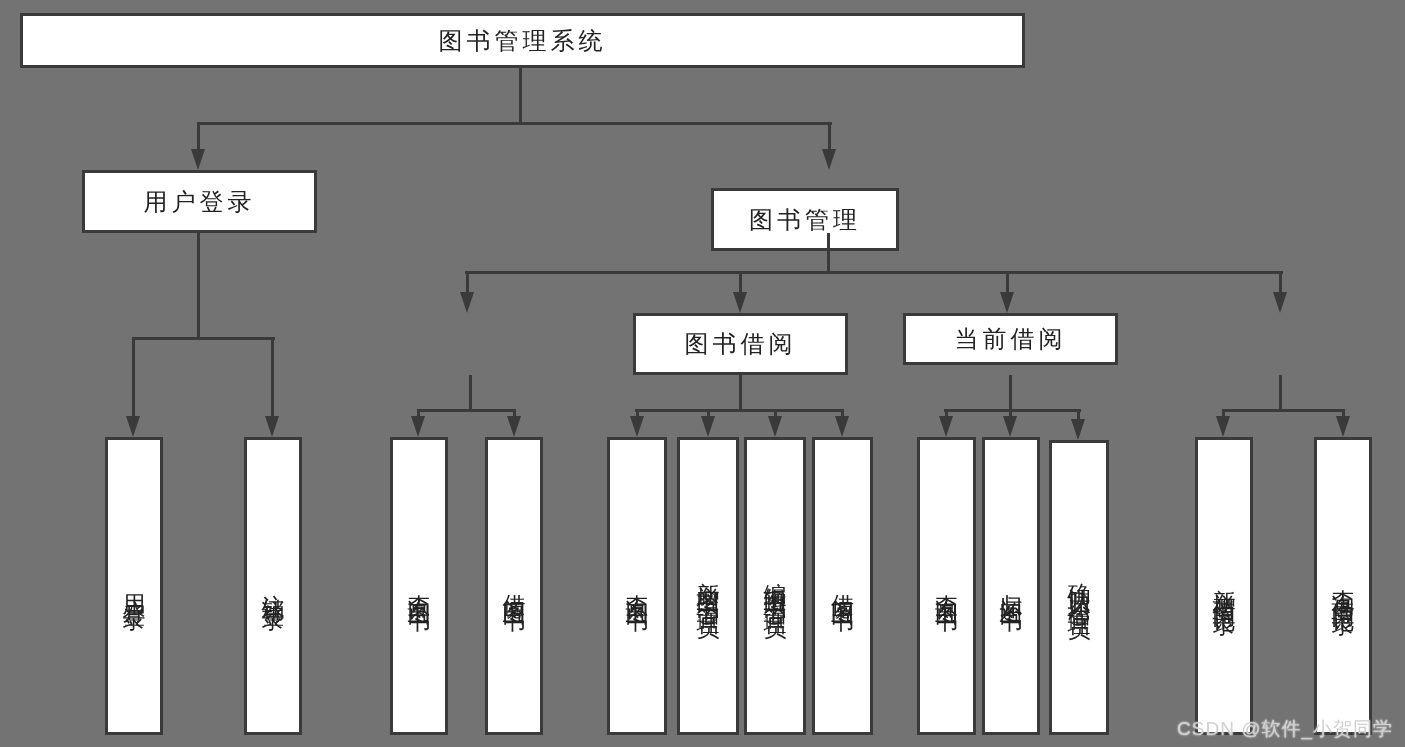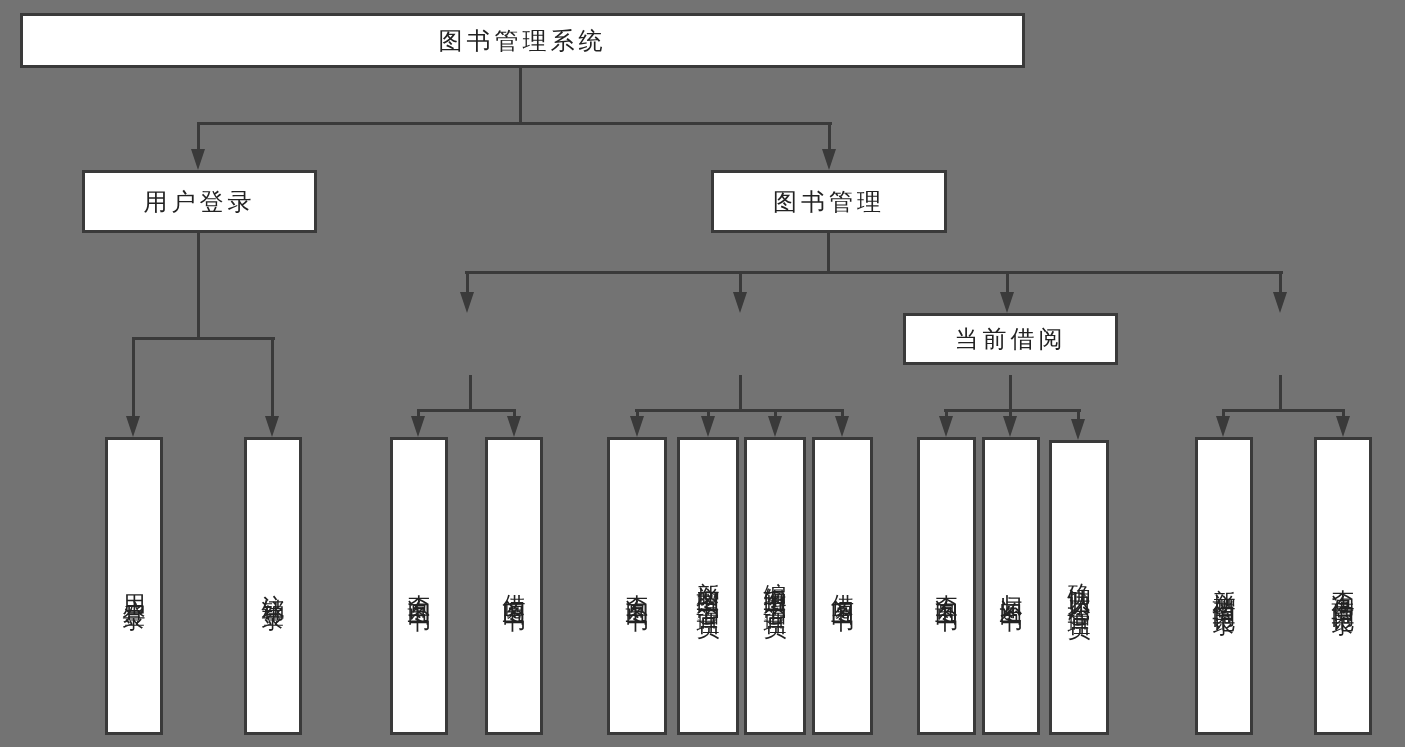--- a/index.html
+++ b/index.html
@@ -37,21 +37,21 @@
   <div class="vline" style="left:519px;top:68px;height:54px"></div>
   <div class="hline" style="left:197px;top:122px;width:635px"></div>
   <div class="vline" style="left:197px;top:122px;height:28px"></div>
   <div class="arrow" style="left:191px;top:149px"></div>
   <div class="vline" style="left:828px;top:122px;height:28px"></div>
   <div class="arrow" style="left:822px;top:149px"></div>
 
   <div class="box" style="left:82px;top:170px;width:235px;height:63px">
     <span class="hlabel">用户登录</span>
   </div>
-  <div class="box" style="left:711px;top:170px;width:236px;height:63px">
+  <div class="box" style="left:711px;top:188px;width:188px;height:63px">
     <span class="hlabel">图书管理</span>
   </div>
 
   <div class="vline" style="left:197px;top:233px;height:104px"></div>
   <div class="hline" style="left:132px;top:337px;width:143px"></div>
   <div class="vline" style="left:132px;top:337px;height:80px"></div>
   <div class="arrow" style="left:126px;top:416px"></div>
   <div class="vline" style="left:271px;top:337px;height:80px"></div>
   <div class="arrow" style="left:265px;top:416px"></div>
 
@@ -59,20 +59,23 @@
   <div class="hline" style="left:465px;top:271px;width:818px"></div>
   <div class="vline" style="left:466px;top:271px;height:22px"></div>
   <div class="arrow" style="left:460px;top:292px"></div>
   <div class="vline" style="left:739px;top:271px;height:22px"></div>
   <div class="arrow" style="left:733px;top:292px"></div>
   <div class="vline" style="left:1006px;top:271px;height:22px"></div>
   <div class="arrow" style="left:1000px;top:292px"></div>
   <div class="vline" style="left:1279px;top:271px;height:22px"></div>
   <div class="arrow" style="left:1273px;top:292px"></div>
 
+  <div class="box" style="left:633px;top:313px;width:215px;height:62px">
+    <span class="hlabel">图书借阅</span>
+  </div>
   <div class="box" style="left:903px;top:313px;width:215px;height:52px">
     <span class="hlabel">当前借阅</span>
   </div>
 
   <div class="vline" style="left:469px;top:375px;height:34px"></div>
   <div class="hline" style="left:417px;top:409px;width:99px"></div>
   <div class="vline" style="left:417px;top:409px;height:8px"></div>
   <div class="arrow" style="left:411px;top:416px"></div>
   <div class="vline" style="left:513px;top:409px;height:8px"></div>
   <div class="arrow" style="left:507px;top:416px"></div>
@@ -141,13 +144,14 @@
     <span class="vlabel">确认归还（管理员）</span>
   </div>
 
   <div class="box" style="left:1195px;top:437px;width:58px;height:298px">
     <span class="vlabel">新增借阅记录</span>
   </div>
   <div class="box" style="left:1314px;top:437px;width:58px;height:298px">
     <span class="vlabel">查询借阅记录</span>
   </div>
 
+  <div class="watermark">CSDN @软件_小贺同学</div>
 </div>
 
 </body></html>

